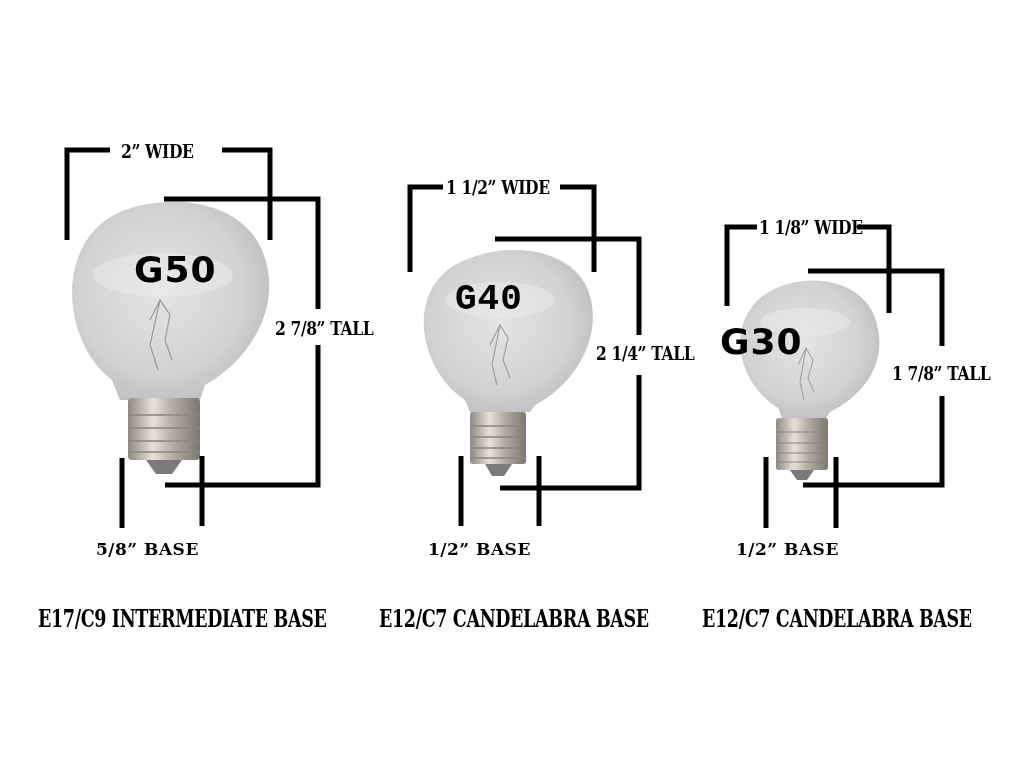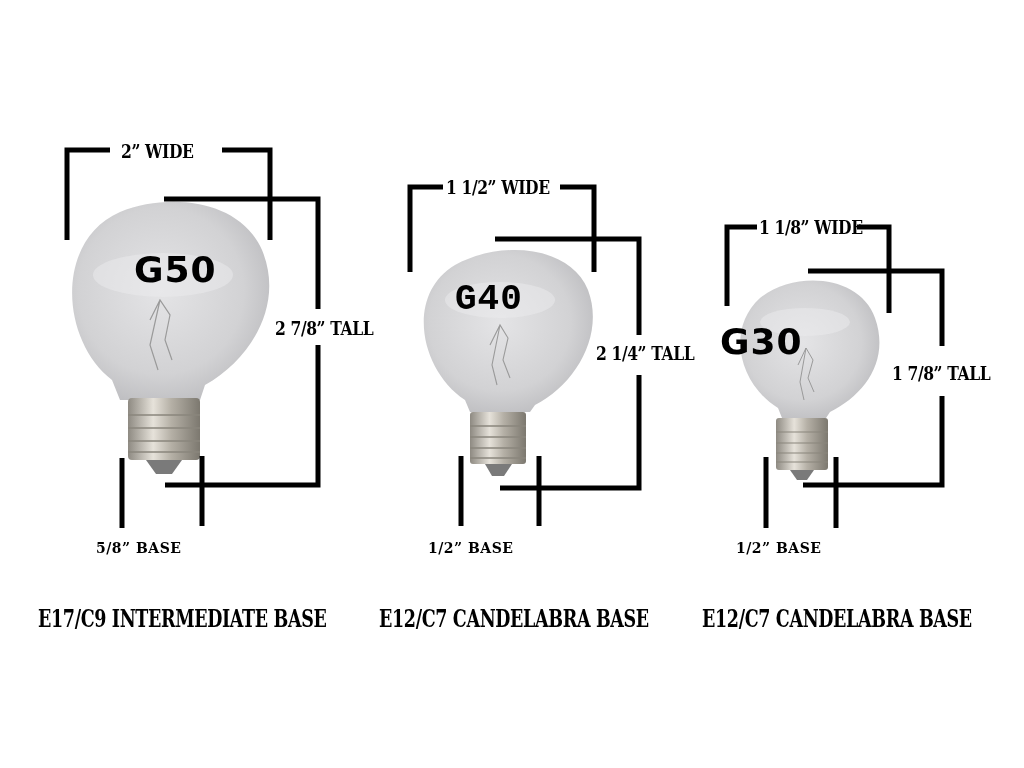--- a/index.html
+++ b/index.html
@@ -1,20 +1,20 @@
 <!DOCTYPE html>
 <html><head>
 <meta charset="utf-8">
 <style>
   html, body { margin:0; padding:0; background:#ffffff; }
   body { width:1024px; height:768px; position:relative; overflow:hidden; font-family:"DejaVu Serif", serif; }
   svg { position:absolute; left:0; top:0; }
   .lbl { position:absolute; color:#000; font-family:"DejaVu Serif", serif; font-weight:bold; white-space:nowrap; line-height:1; }
   .dim { font-size:19px; transform:scaleX(0.82); transform-origin:left top; letter-spacing:-0.5px; }
-  .base { font-size:14px; letter-spacing:0.5px; }
+  .base { font-size:17px; letter-spacing:0.5px; }
   .type { font-size:25px; transform:scaleX(0.70); transform-origin:left top; letter-spacing:-0.5px; }
   .model { font-family:"DejaVu Sans", sans-serif; font-weight:bold; font-size:36px; position:absolute; color:#000; line-height:1; letter-spacing:1px; }
 </style>
 </head>
 <body>
 
 <svg width="1024" height="768" viewBox="0 0 1024 768">
   <defs>
     <radialGradient id="glass" cx="0.45" cy="0.45" r="0.6">
       <stop offset="0" stop-color="#e4e4e6"></stop>

